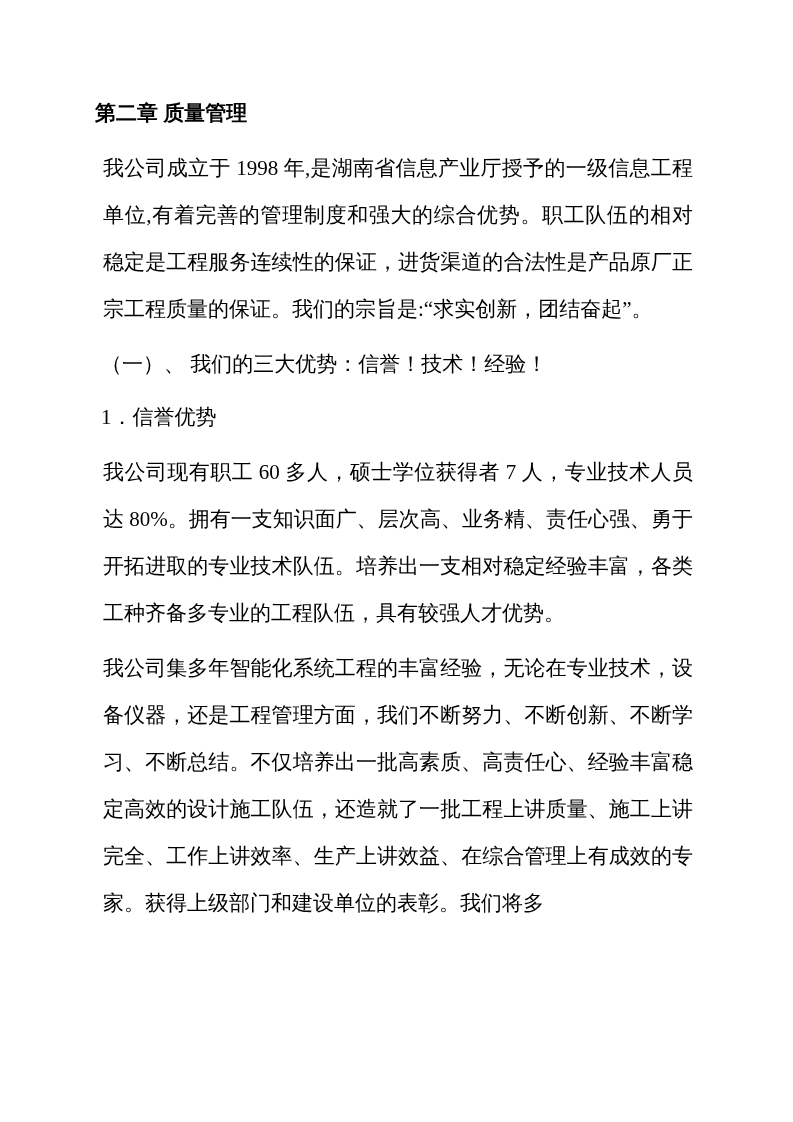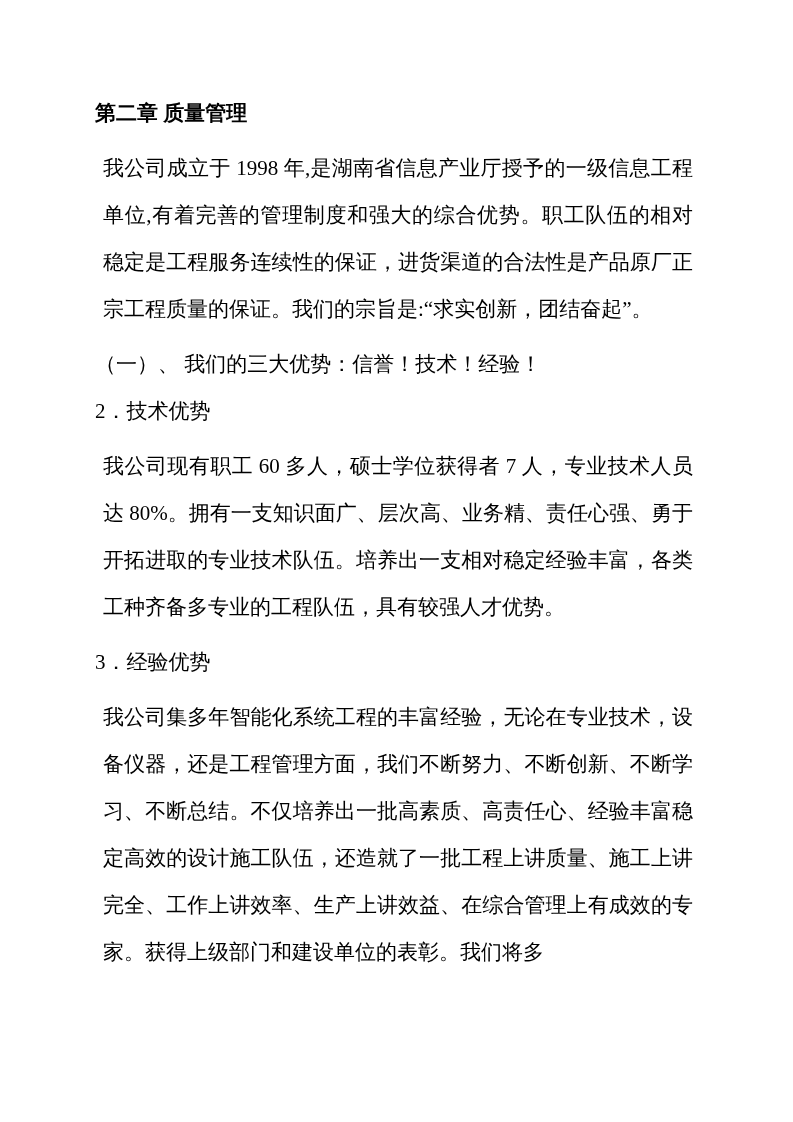--- a/index.html
+++ b/index.html
@@ -33,38 +33,37 @@
     font-size: 21px;
     line-height: 47px;
     font-weight: normal;
     margin: 8px;
     text-align: justify;
   }
   .doc-subheading {
     font-size: 21px;
     line-height: 47px;
     font-weight: normal;
-    margin: 0;
+    margin: 6px;
     text-align: left;
   }
 </style>
 </head>
 <body>
 
 <div class="page">
   <div class="content">
     <h1 class="doc-heading">第二章 质量管理</h1>
 
     <p class="doc-para">我公司成立于 1998 年,是湖南省信息产业厅授予的一级信息工程单位,有着完善的管理制度和强大的综合优势。职工队伍的相对稳定是工程服务连续性的保证，进货渠道的合法性是产品原厂正宗工程质量的保证。我们的宗旨是:“求实创新，团结奋起”。</p>
 
     <p class="doc-subheading">（一）、 我们的三大优势：信誉！技术！经验！</p>
 
+    <p class="doc-subheading">1．信誉优势</p>
 
 
-    <p class="doc-subheading">2．技术优势</p>
 
     <p class="doc-para">我公司现有职工 60 多人，硕士学位获得者 7 人，专业技术人员达 80%。拥有一支知识面广、层次高、业务精、责任心强、勇于开拓进取的专业技术队伍。培养出一支相对稳定经验丰富，各类工种齐备多专业的工程队伍，具有较强人才优势。</p>
 
-    <p class="doc-subheading">3．经验优势</p>
 
     <p class="doc-para">我公司集多年智能化系统工程的丰富经验，无论在专业技术，设备仪器，还是工程管理方面，我们不断努力、不断创新、不断学习、不断总结。不仅培养出一批高素质、高责任心、经验丰富稳定高效的设计施工队伍，还造就了一批工程上讲质量、施工上讲完全、工作上讲效率、生产上讲效益、在综合管理上有成效的专家。获得上级部门和建设单位的表彰。我们将多</p>
   </div>
 </div>
 
 </body></html>

